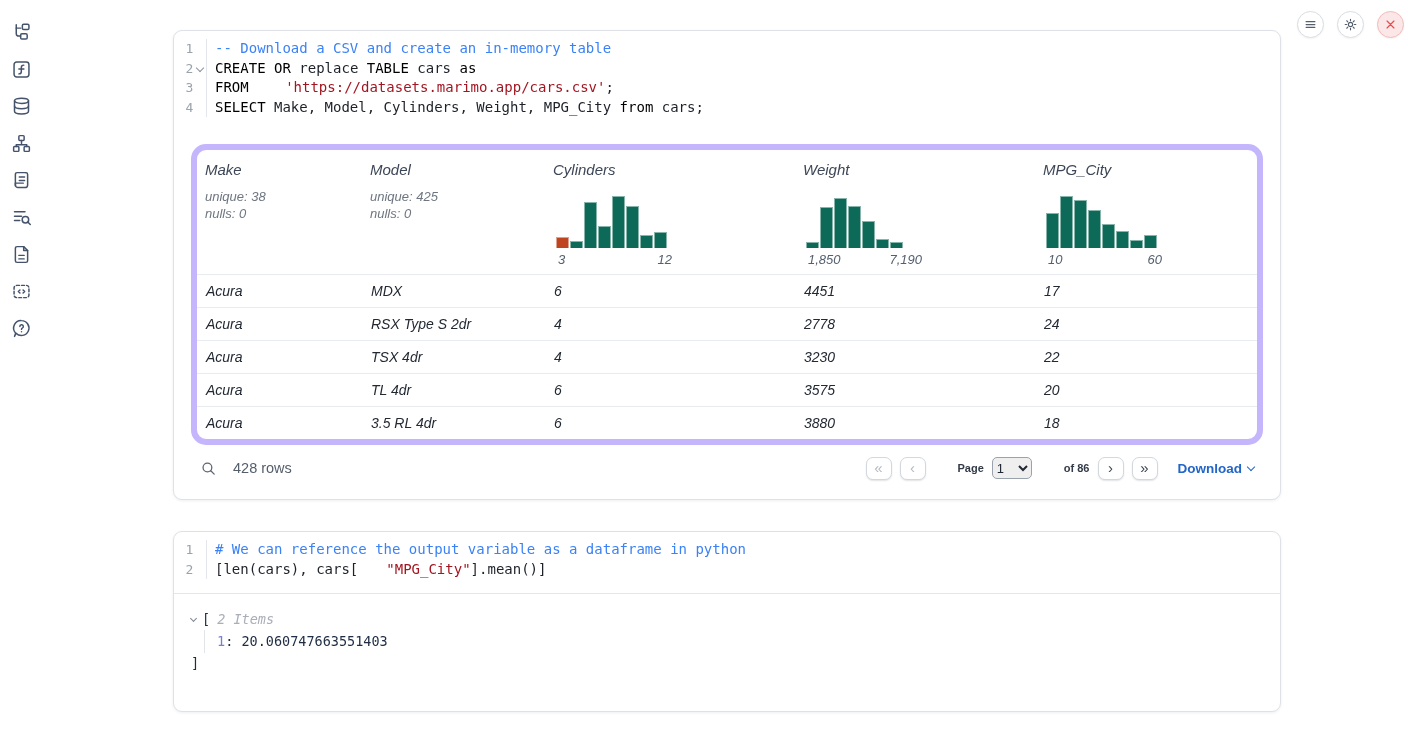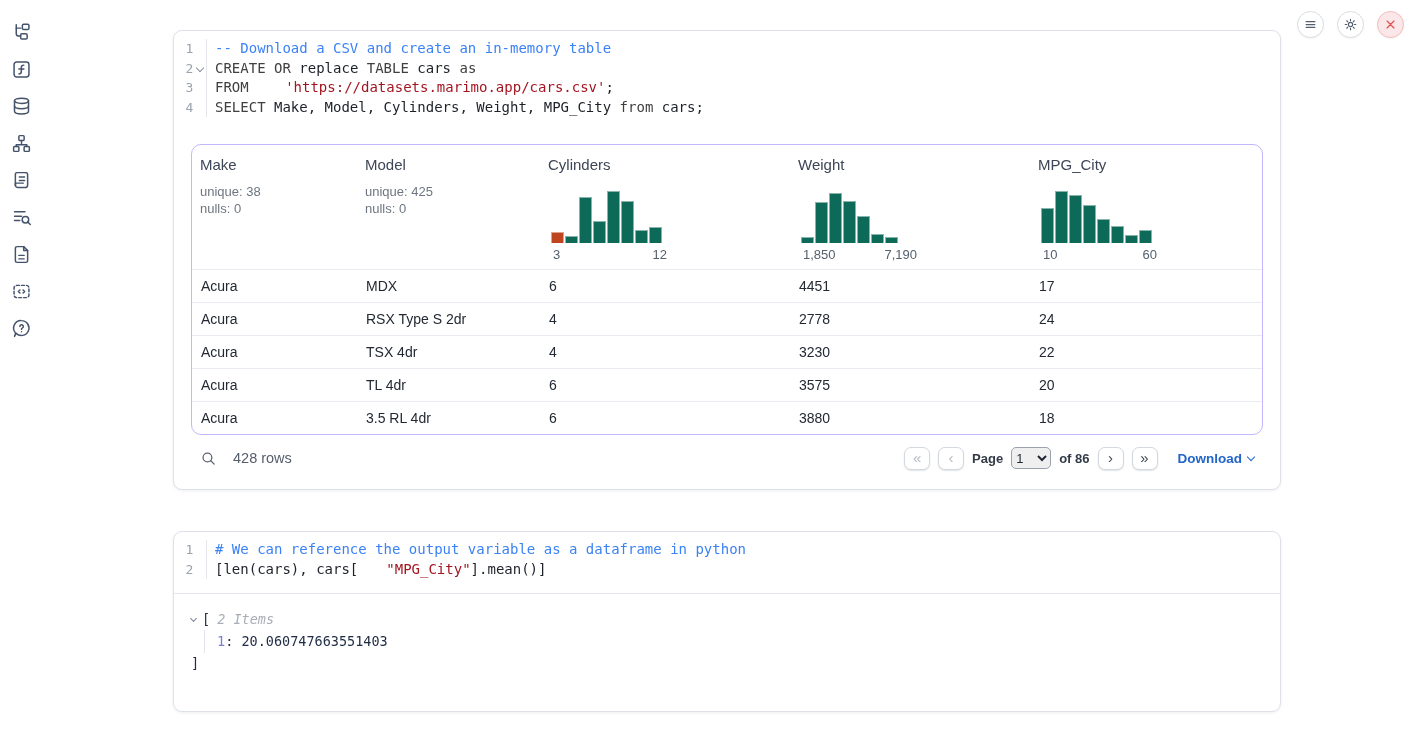--- a/index.html
+++ b/index.html
@@ -25,39 +25,39 @@
   #cell1 { top:30px; }
   #cell2 { top:531px; min-height:181px; }
 
   .code-area { padding:8px 0 12px; }
   #cell2 .code-area { padding:8px 0 14px; border-bottom:1px solid #e3e6ea; }
   .cl { display:flex; line-height:19.6px; font-family:"DejaVu Sans Mono", monospace; font-size:14px; }
   .gutter { flex:none; width:33px; display:flex; border-right:1px solid #e3e6ea; }
   .num { width:20px; text-align:right; color:#9aa3ad; font-size:13px; }
   .fold-slot { width:13px; display:flex; align-items:center; justify-content:center; color:#8b93a0; }
   .code { padding-left:8px; white-space:pre; color:#1d2129; }
-  .tok-kw  { color:#404040; }
+  .tok-kw  { color:#000000; }
   .tok-str { color:#a31621;margin-left:28px; }
   .tok-com { color:#3b82f6; }
   .tok-pl  { color:#1d2129; }
 
   .chev { display:inline-block; width:6px; height:6px; border-right:1.5px solid currentColor;
           border-bottom:1.5px solid currentColor; transform:rotate(45deg); }
 
   .meta-bar { display:flex; align-items:center; height:28px; border-top:1px solid #e3e6ea;
               padding:0 34px 0 11px; }
   .meta-label { font-size:12.5px; font-weight:700; color:#17698e; }
   .meta-input { width:80px; height:20px; margin-left:9px; border:1px solid #c9ced6; border-radius:6px;
                 font-size:12.5px; font-weight:700; color:#17698e; padding:0 8px;
                 font-family:"Liberation Sans", sans-serif; outline:none; }
   .lang-badge { margin-left:auto; font-size:12.5px; font-weight:700; color:#17698e; }
 
   
   .output-area { padding:15px 17px 15px; }
-  .table-card { border:1px solid #c4b5fd; border-radius:10px; overflow:hidden; }
+  .table-card { border:6px solid #c4b5fd; border-radius:15px; overflow:hidden;font-style:italic; }
   .grid5 { display:grid; grid-template-columns:165px 183px 250px 240px 1fr; }
   .thead { height:124px; }
   .th-cell { padding:11px 8px 7px; display:flex; flex-direction:column; cursor:pointer; }
   .th-name { font-size:15px; color:#3d4656; }
   .stats { margin-top:11px; font-size:13px; color:#6e7681; line-height:16.5px; }
   .hist-wrap { margin-top:auto; margin-left:3px; width:118px; }
   .hist { display:flex; align-items:flex-end; gap:1px; height:52px; }
   .bar { width:13px; background:#0e6a58; border:1px solid rgba(255,255,255,.5); border-bottom:none; }
   .bar.hl { background:#bf4420; }
   .hist-axis { display:flex; justify-content:space-between; font-size:13px; color:#55606e;
@@ -67,21 +67,21 @@
 
   .table-footer { display:flex; align-items:center; margin-top:7px; height:32px; padding:0 9px; }
   .search-icon { color:#5c6573; display:flex; cursor:pointer; }
   .search-icon svg { width:17px; height:17px; }
   .rowcount { margin-left:16px; font-size:14.5px; color:#545e6b; }
   .pager { margin-left:auto; display:flex; align-items:center; gap:8px; }
   .pbtn { width:26px; height:23px; border:1px solid #d3d8de; border-radius:7px; background:#fff;
           display:flex; align-items:center; justify-content:center; font-size:15px; color:#3e4653;
           box-shadow:0 1px 1.5px rgba(25,35,55,.12); cursor:pointer; padding-bottom:2px; }
   .pbtn.disabled { color:#b4bac3; }
-  .pg-text { font-size:13px; color:#333b48; font-weight:600; }
+  .pg-text { font-size:11px; color:#333b48; font-weight:600;margin-left:24px; }
   .page-select { height:22px; width:40px; border:1px solid #9aa2ad; border-radius:5px; font-size:13px;
                  font-family:"Liberation Sans", sans-serif; color:#1f2733; }
   .download { display:flex; align-items:center; gap:6px; color:#2365c8; font-size:13.5px;
               font-weight:600; margin-left:12px; cursor:pointer; }
   .download .chev { margin-top:-3px; }
 
   
   .tree { padding:14px 0 12px 17px; font-family:"DejaVu Sans Mono", monospace; font-size:13.5px; color:#1e2c44; }
   .tree-line1 { display:flex; align-items:center; line-height:22px; }
   .tree-chev { width:11px; color:#7d8794; display:flex; align-items:center; cursor:pointer; }

